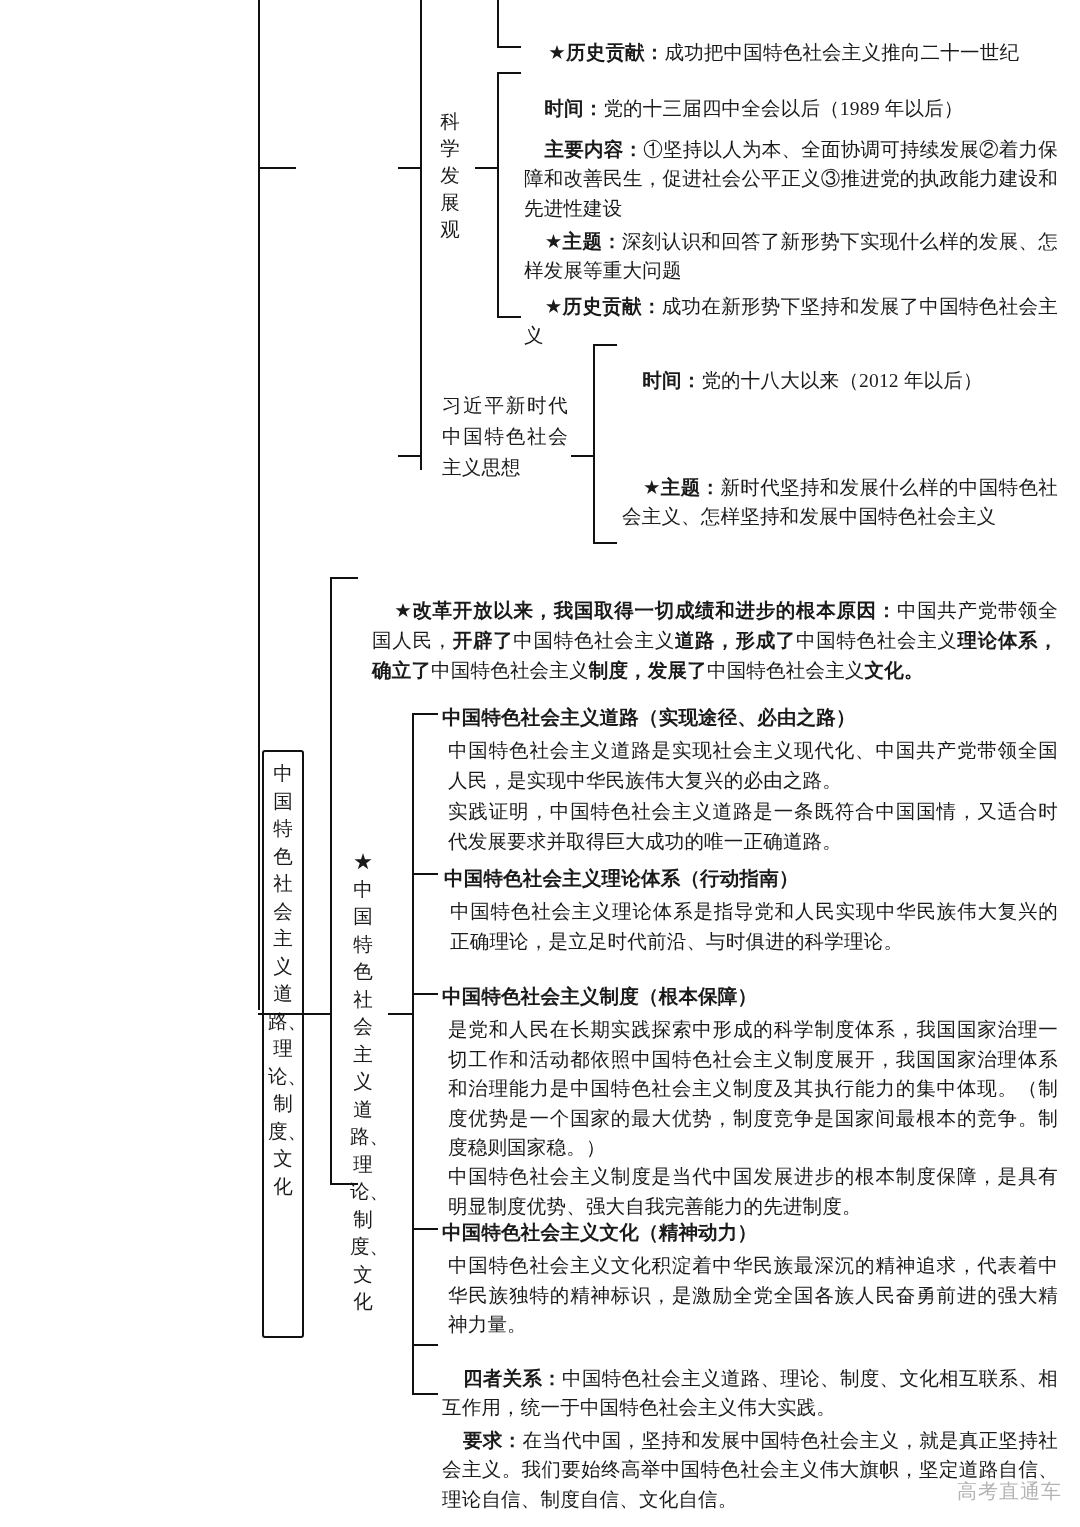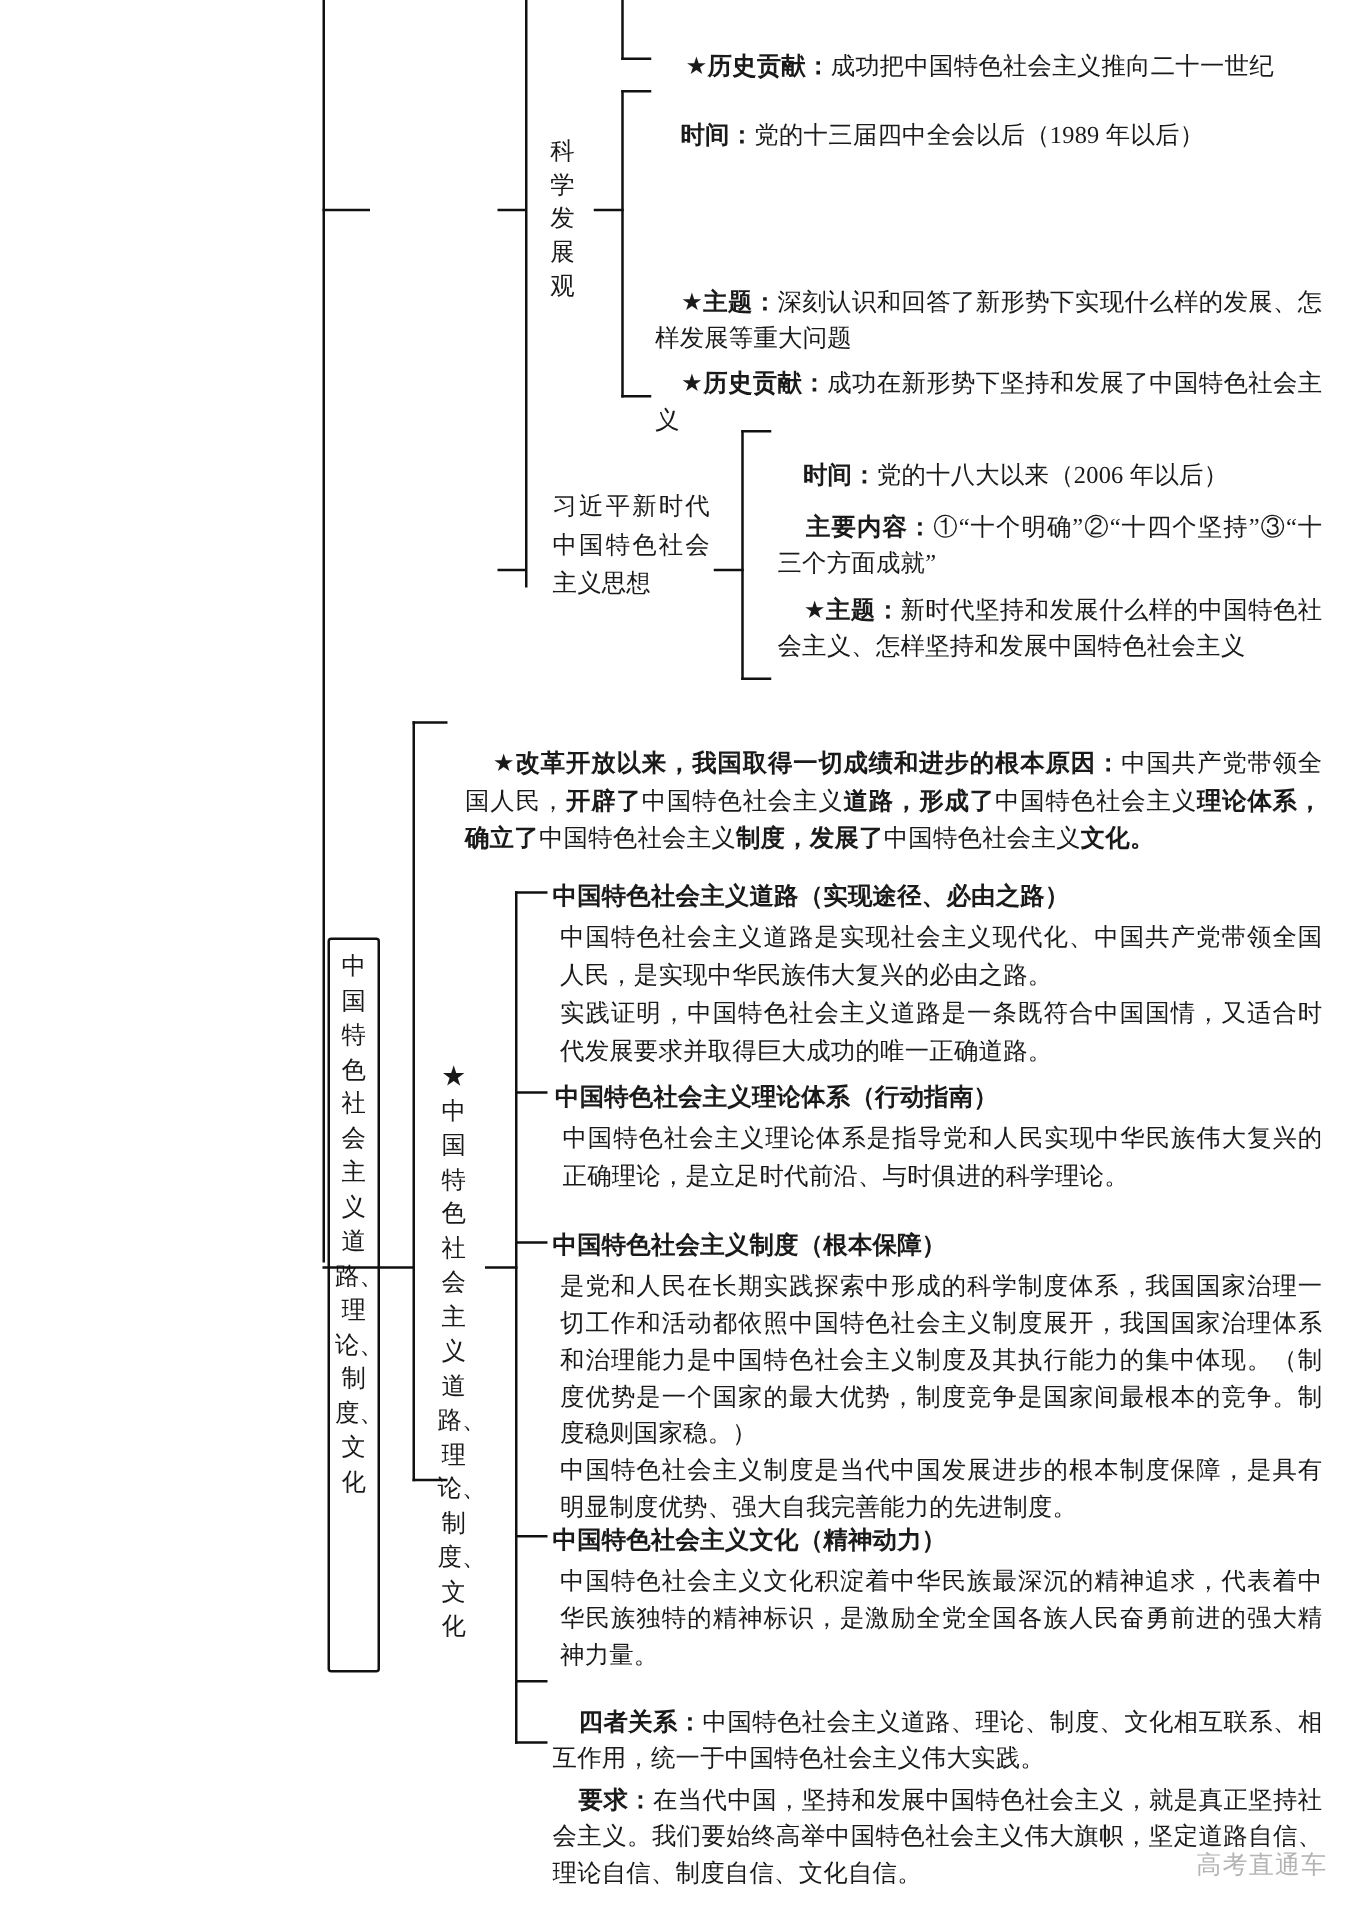--- a/index.html
+++ b/index.html
@@ -84,43 +84,43 @@
 
   <div class="vline" style="left:497px; top:72px; height:246px;"></div>
   <div class="hline" style="left:497px; top:72px; width:24px;"></div>
   <div class="hline" style="left:497px; top:316px; width:24px;"></div>
   <div class="hline" style="left:475px; top:167px; width:24px;"></div>
 
   <div class="tb" style="left:524px; top:64px; width:534px;">
     <b>时间：</b><span>党的十三届四中全会以后（1989 年以后）</span>
   </div>
 
+  <div class="tb" style="left:524px; top:105px; width:534px;">
+    <b>主要内容：</b><span>①坚持以人为本、全面协调可持续发展②着力保障和改善民生，促进社会公平正义③推进党的执政能力建设和先进性建设</span>
+  </div>
 
   <div class="tb" style="left:524px; top:197px; width:534px;">
     <b class="star">★主题：</b><span>深刻认识和回答了新形势下实现什么样的发展、怎样发展等重大问题</span>
   </div>
 
   <div class="tb" style="left:524px; top:262px; width:534px;">
     <b class="star">★历史贡献：</b><span>成功在新形势下坚持和发展了中国特色社会主义</span>
   </div>
 
   <div class="tb" style="left:442px; top:390px; width:126px; line-height:31px;">习近平新时代中国特色社会主义思想</div>
 
   <div class="vline" style="left:593px; top:344px; height:200px;"></div>
   <div class="hline" style="left:593px; top:344px; width:24px;"></div>
   <div class="hline" style="left:593px; top:542px; width:24px;"></div>
   <div class="hline" style="left:571px; top:455px; width:24px;"></div>
 
   <div class="tb" style="left:622px; top:336px; width:436px;">
-    <b>时间：</b><span>党的十八大以来（2006 年以后）</span>
+    <b>时间：</b><span>党的十八大以来（2012 年以后）</span>
   </div>
 
-  <div class="tb" style="left:622px; top:378px; width:436px;">
-    <b>主要内容：</b><span>①“十个明确”②“十四个坚持”③“十三个方面成就”</span>
-  </div>
 
   <div class="tb" style="left:622px; top:443px; width:436px;">
     <b class="star">★主题：</b><span>新时代坚持和发展什么样的中国特色社会主义、怎样坚持和发展中国特色社会主义</span>
   </div>
 
 
   <div class="vlabel boxed" style="left:262px; top:728px; width:42px; height:588px; line-height:27.5px;">中国特色社会主义道路、理论、制度、文化</div>
 
   <div class="vlabel" style="left:350px; top:848px; width:26px; line-height:27.5px;">★中国特色社会主义道路、理论、制度、文化</div>
 

